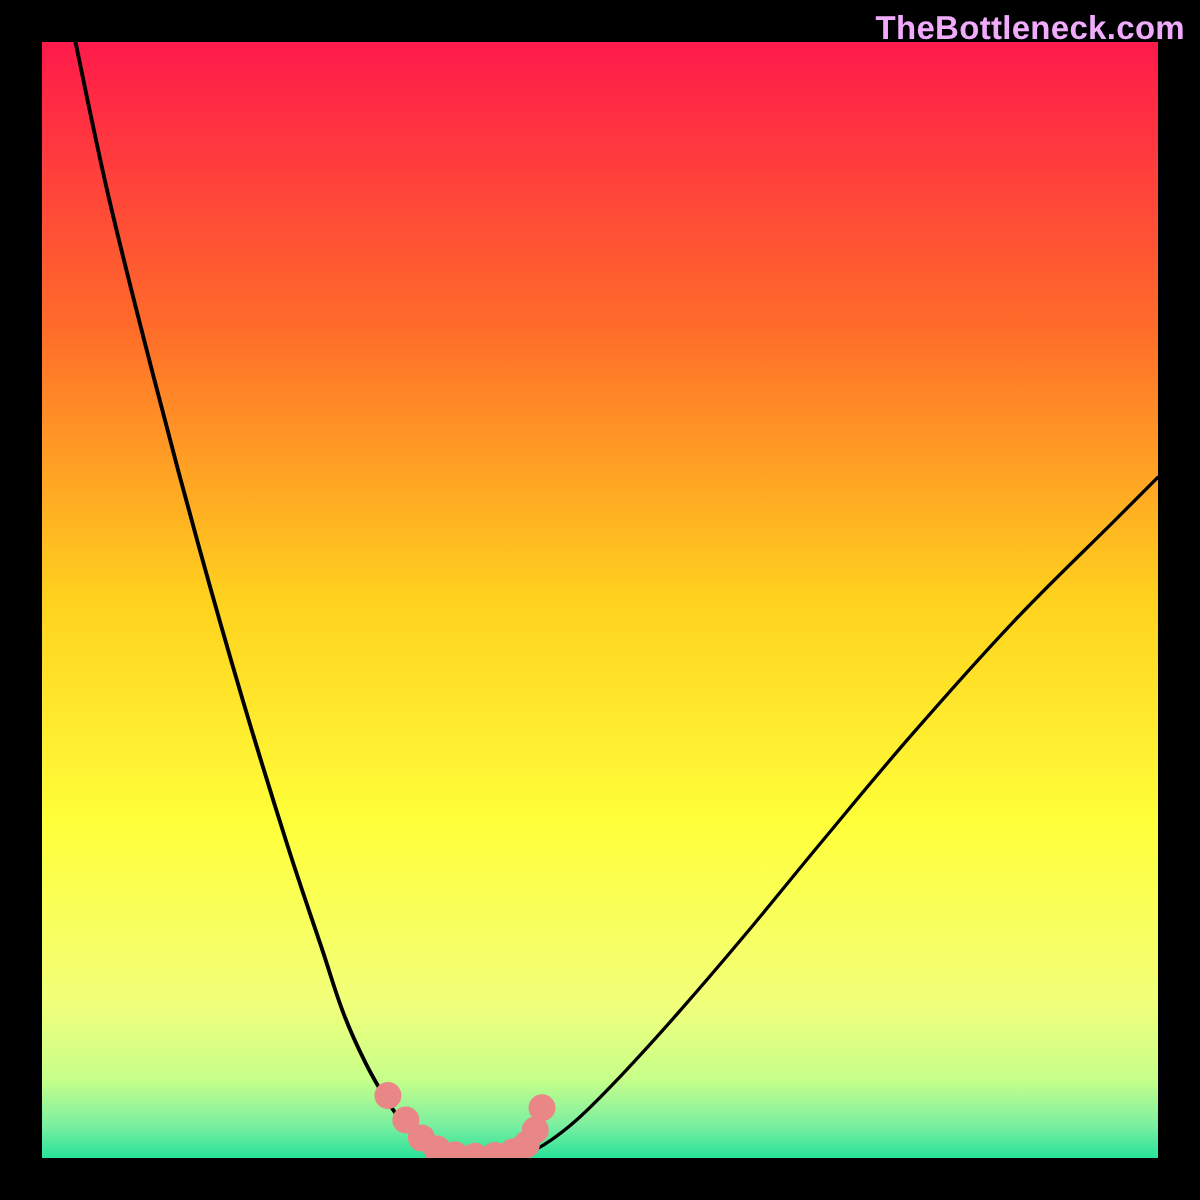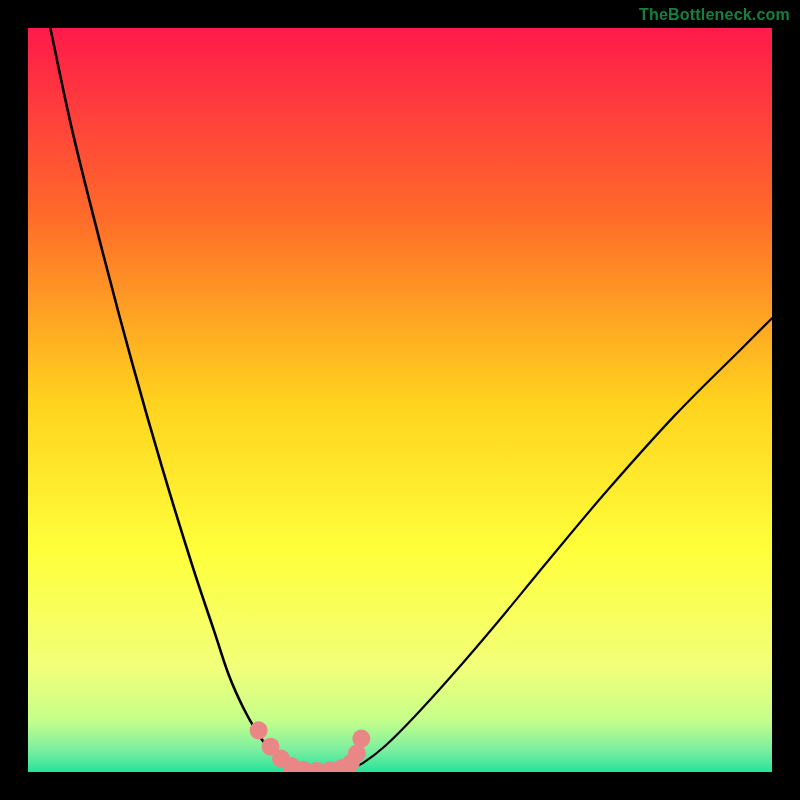--- a/index.html
+++ b/index.html
@@ -21,22 +21,22 @@
     left: 28px;
     top: 28px;
     width: 744px;
     height: 744px;
     overflow: hidden;
   }
   .watermark {
     position: absolute;
     top: 6px;
     right: 10px;
-    color: #15803d;
-    font-size: 16px;
+    color: #f0abfc;
+    font-size: 22px;
     font-weight: 600;
     letter-spacing: 0.2px;
     user-select: none;
   }
   svg { display: block; }
 </style>
 </head>
 <body>
 
 <div class="frame">

